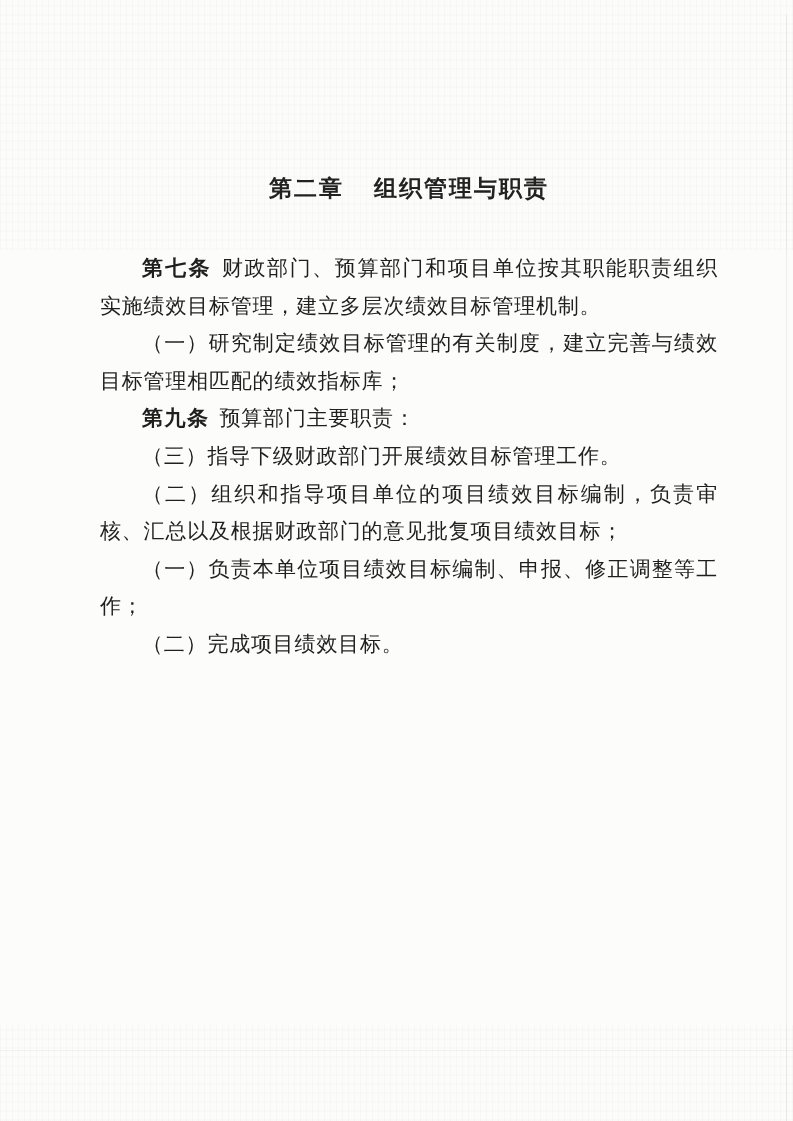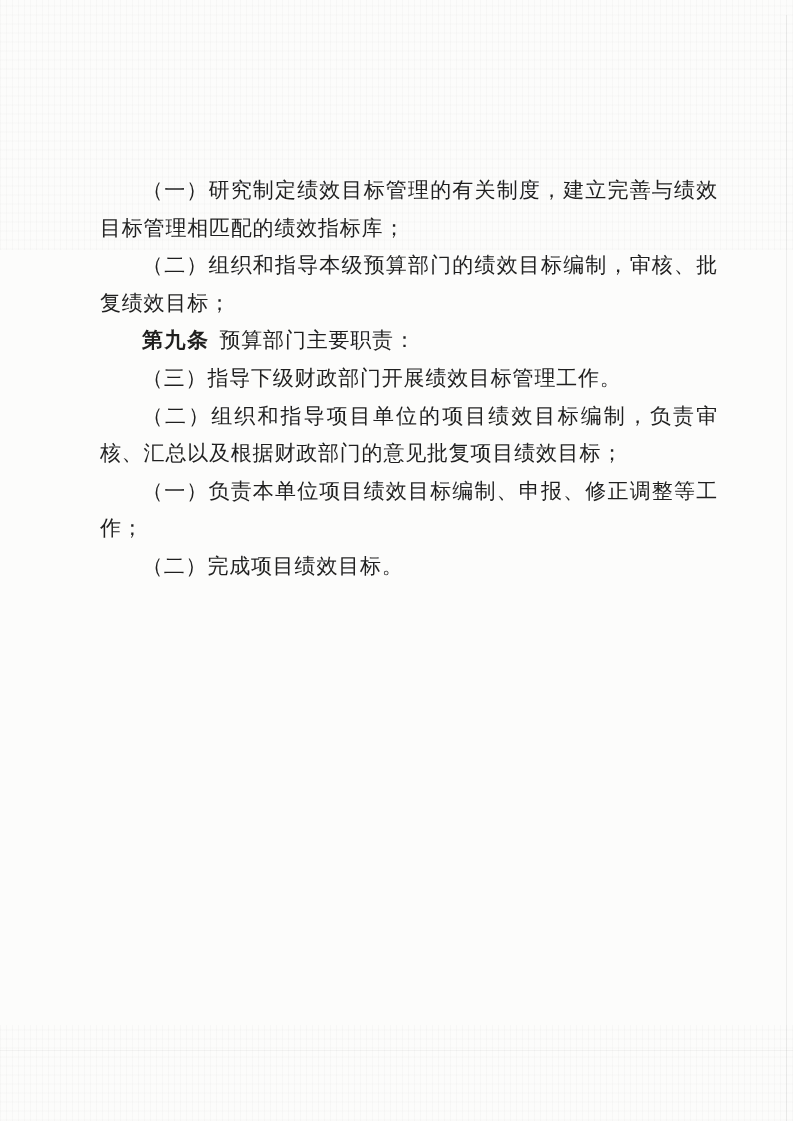--- a/index.html
+++ b/index.html
@@ -85,24 +85,27 @@
 </head>
 <body>
 
 <div class="noise noise-top"></div>
 <div class="noise noise-bottom"></div>
 <div class="edge-line"></div>
 <div class="streak"></div>
 
 <div class="page">
 
+  <div class="chapter-title chapter2">
+    <span class="num">第二章</span><span>组织管理与职责</span>
+  </div>
 
   <div class="body-text">
+    <p class="para"><span class="lead">第七条</span><span>财政部门、预算部门和项目单位按其职能职责组织实施绩效目标管理，建立多层次绩效目标管理机制。</span></p>
     <p class="para"><span class="lead"></span><span>（一）研究制定绩效目标管理的有关制度，建立完善与绩效目标管理相匹配的绩效指标库；</span></p>
-    <p class="para"><span class="lead"></span><span>（二）组织和指导本级预算部门的绩效目标编制，审核、批复绩效目标；</span></p>
     <p class="para"><span class="lead">第九条</span><span>预算部门主要职责：</span></p>
     <p class="para"><span class="lead"></span><span>（三）指导下级财政部门开展绩效目标管理工作。</span></p>
     <p class="para"><span class="lead"></span><span>（二）组织和指导项目单位的项目绩效目标编制，负责审核、汇总以及根据财政部门的意见批复项目绩效目标；</span></p>
     <p class="para"><span class="lead"></span><span>（一）负责本单位项目绩效目标编制、申报、修正调整等工作；</span></p>
     <p class="para"><span class="lead"></span><span>（二）完成项目绩效目标。</span></p>
   </div>
 
 
 </div>
 

